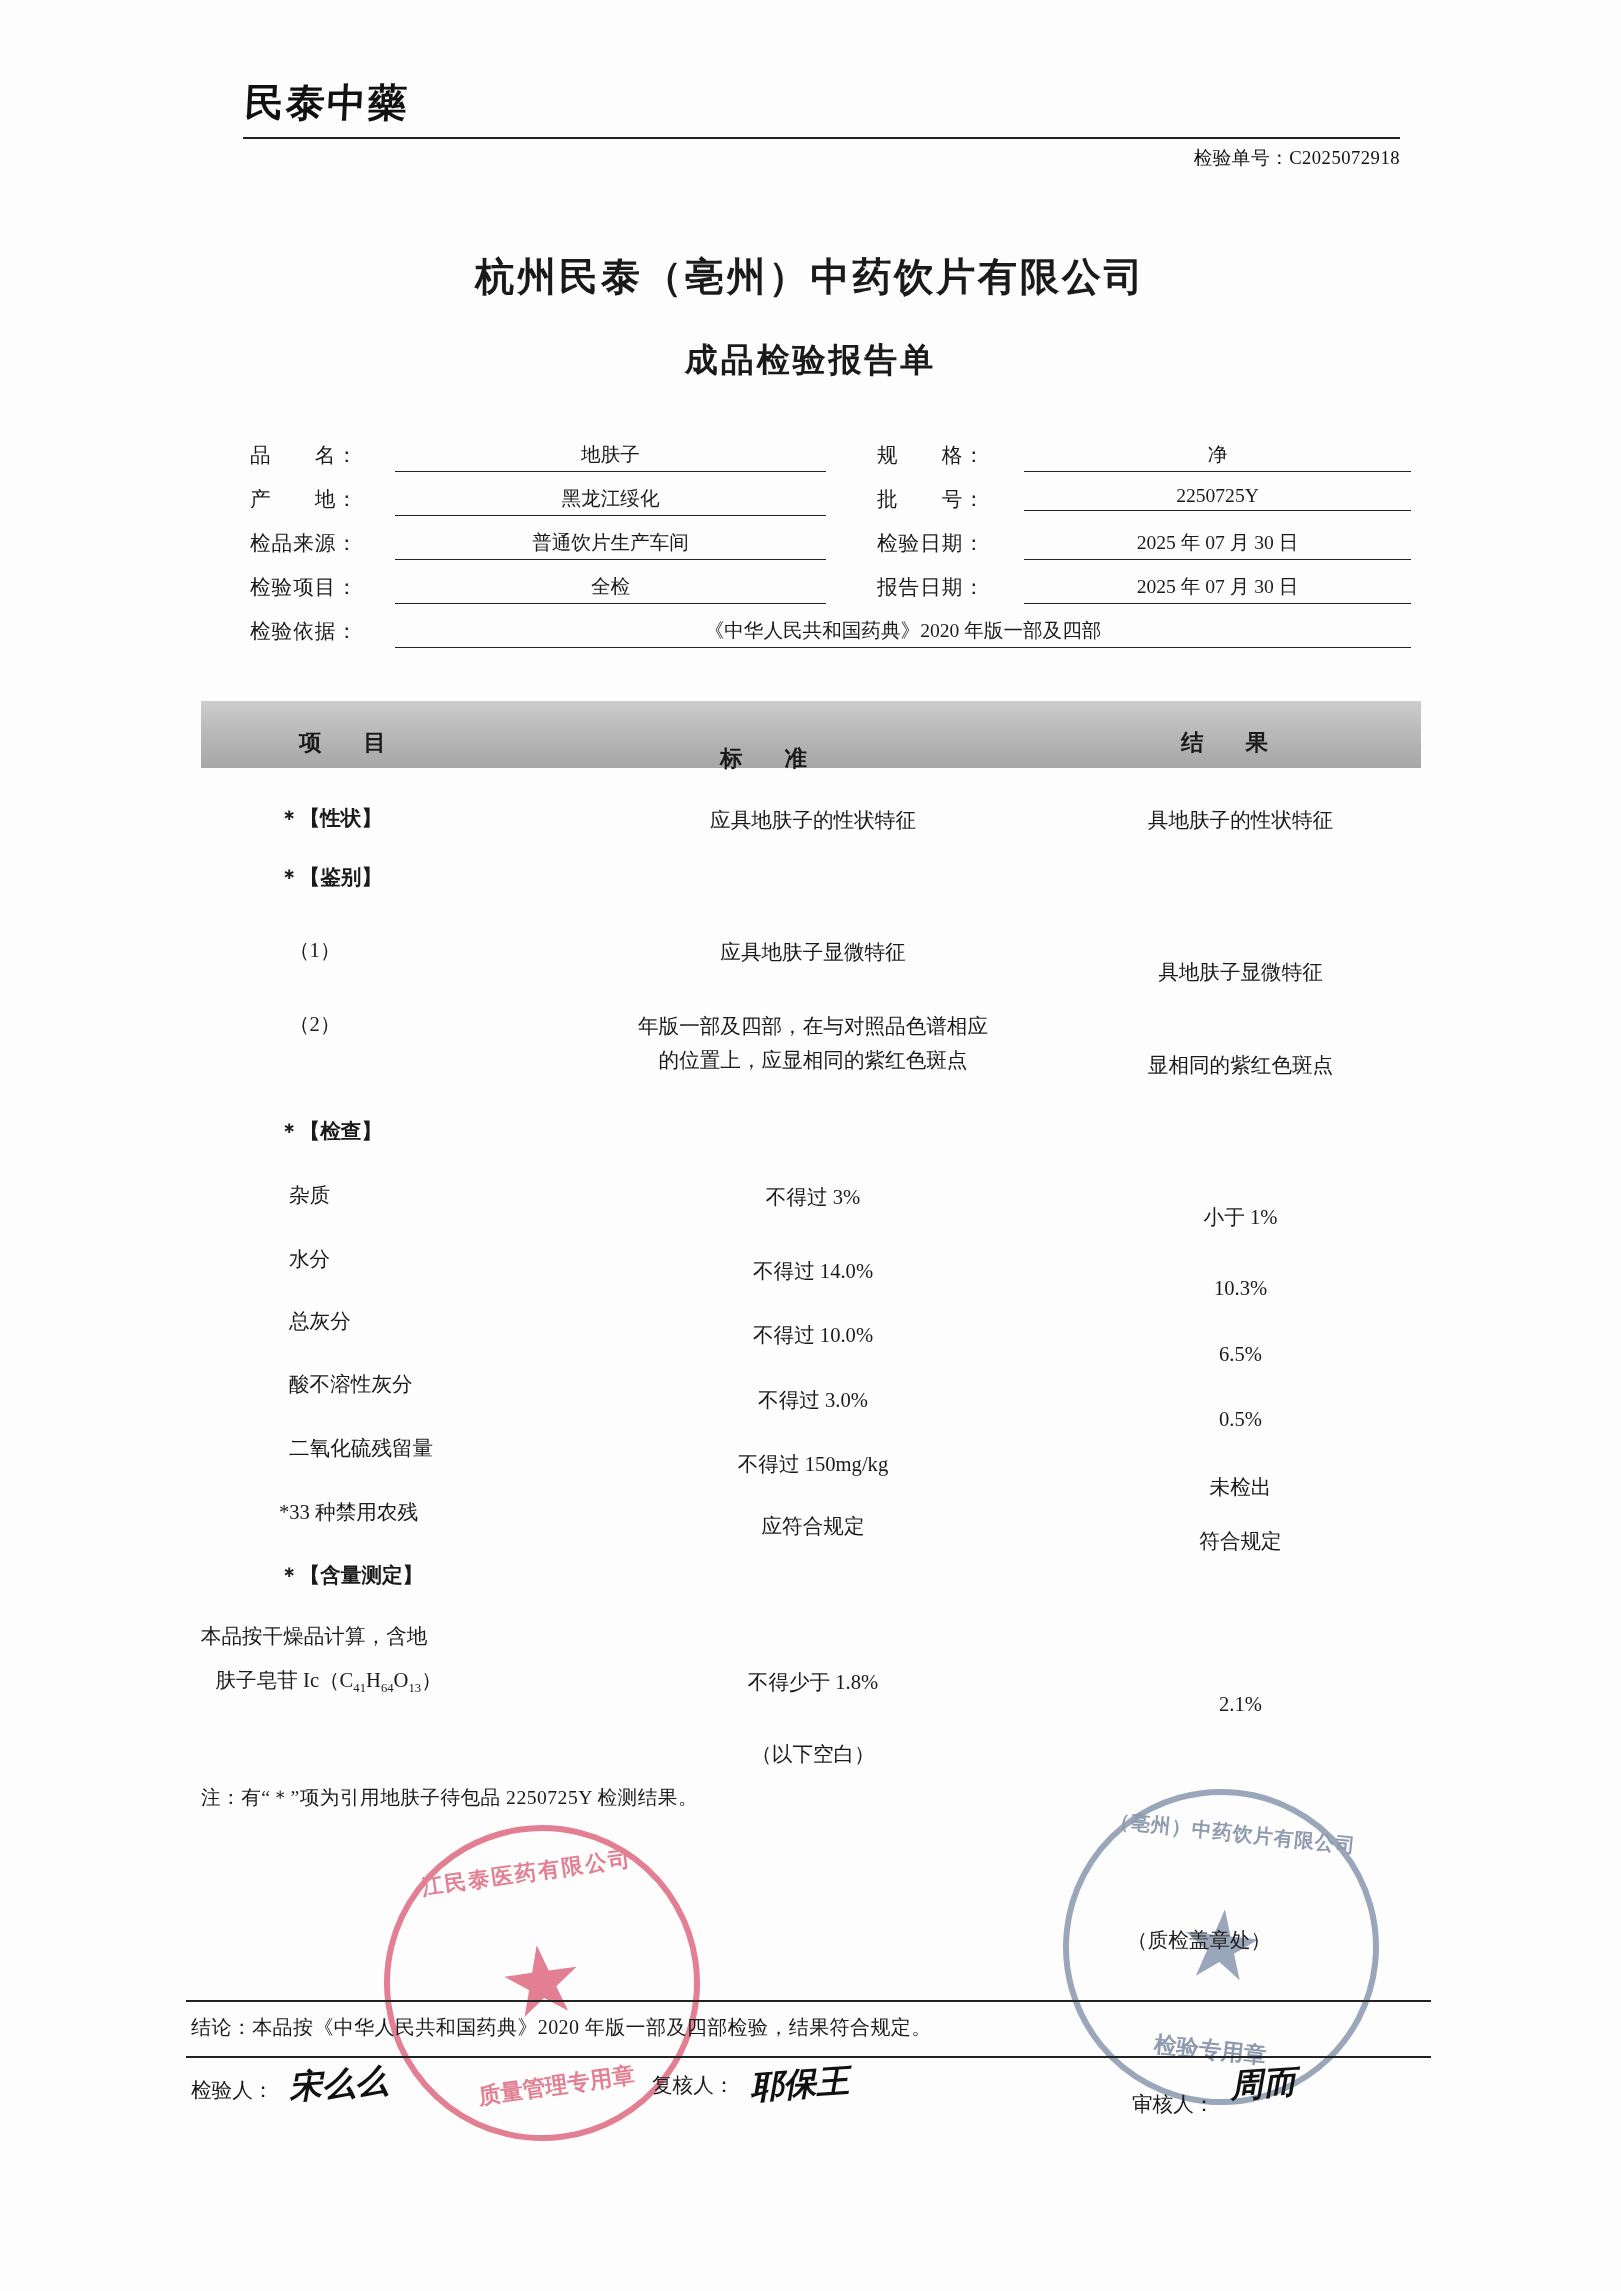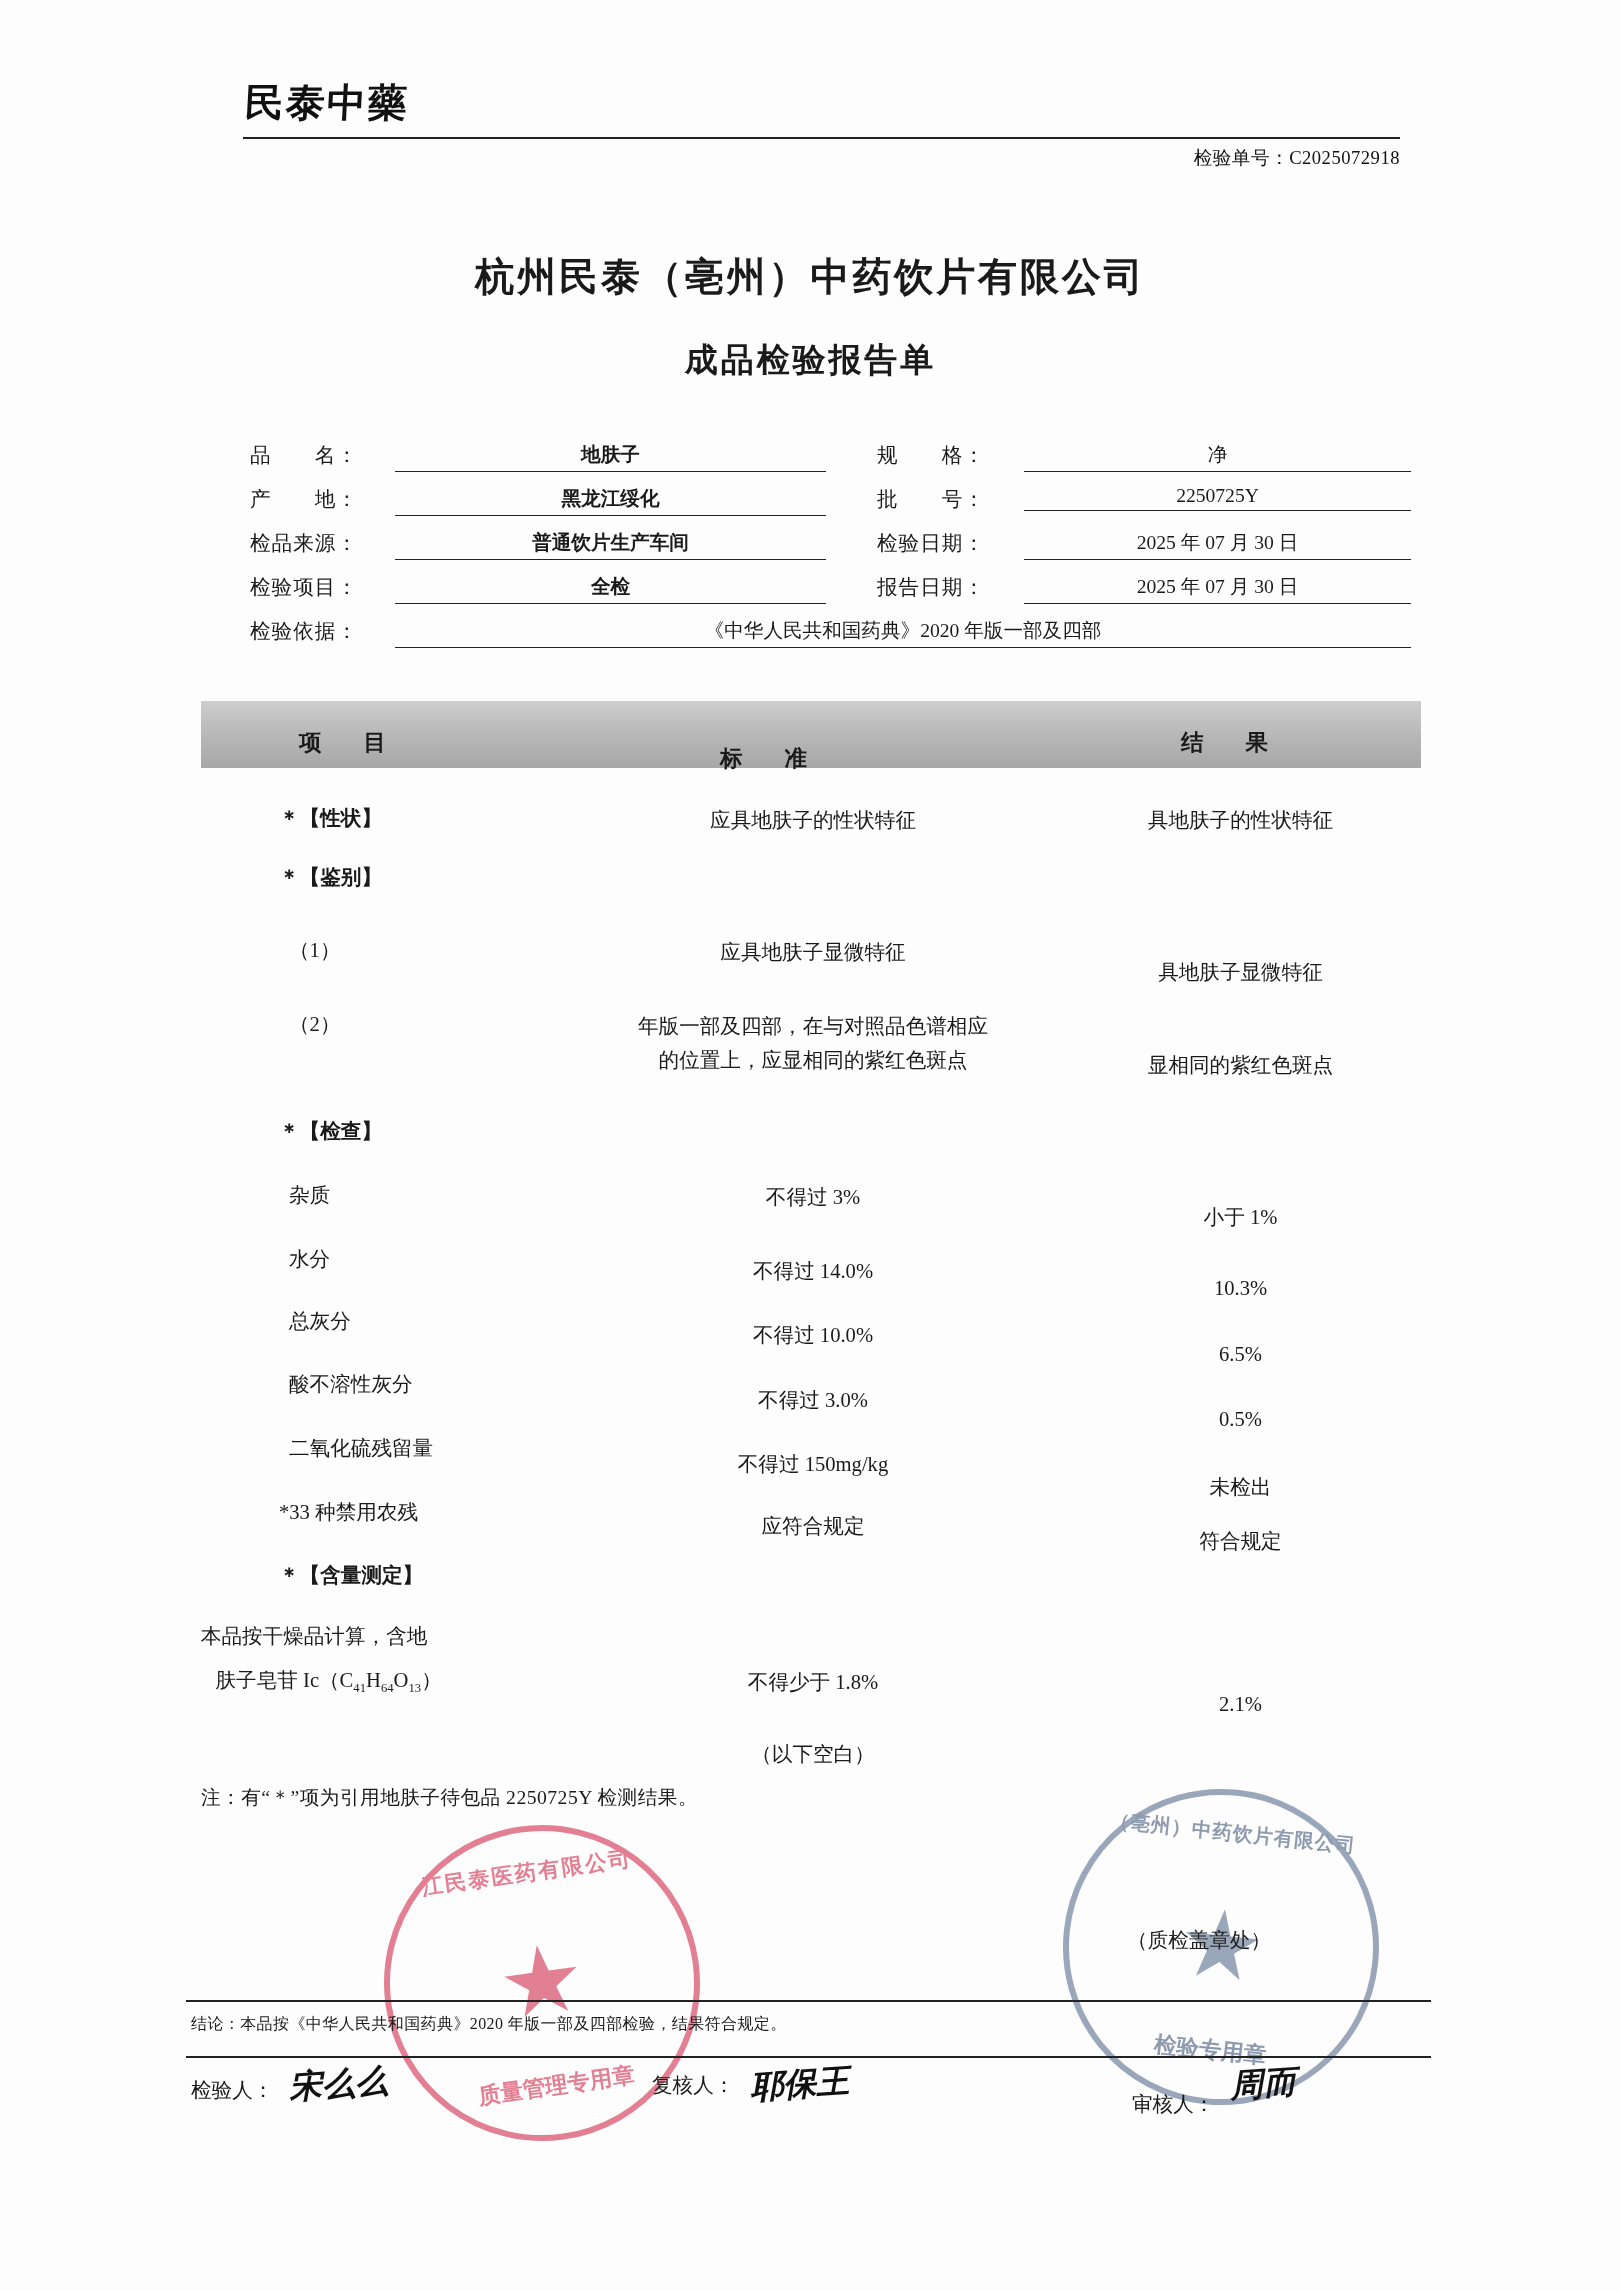--- a/index.html
+++ b/index.html
@@ -92,21 +92,21 @@
     position: absolute;
     text-align: center;
     border-bottom: 1.6px solid #222;
     font-size: 19.6px;
     padding-bottom: 2.9px;
     white-space: nowrap;
     overflow: hidden;
   }
   .lbl-l { left: 0; }
   .lbl-r { left: 627px; }
-  .val-l { left: 145px; width: 431px; font-weight: bold; }
+  .val-l { left: 145px; width: 431px; }
   .val-r { left: 774px; width: 387px; }
   .val-wide { left: 145px; width: 1016px; }
 
   
   .band {
     position: absolute;
     left: 201px;
     top: 701px;
     width: 1220px;
     height: 67px;
@@ -237,21 +237,21 @@
     position: absolute;
     left: 186px;
     width: 1245px;
     height: 2px;
     background: #222;
   }
   .conclusion {
     position: absolute;
     left: 191px;
     top: 2014px;
-    font-size: 16px;
+    font-size: 20px;
     letter-spacing: 0.4px;
     white-space: nowrap;
   }
   .sign-row {
     position: absolute;
     top: 2068px;
     font-size: 20.6px;
   }
   .sig-label { position: absolute; white-space: nowrap; }
   .sig-mark {

